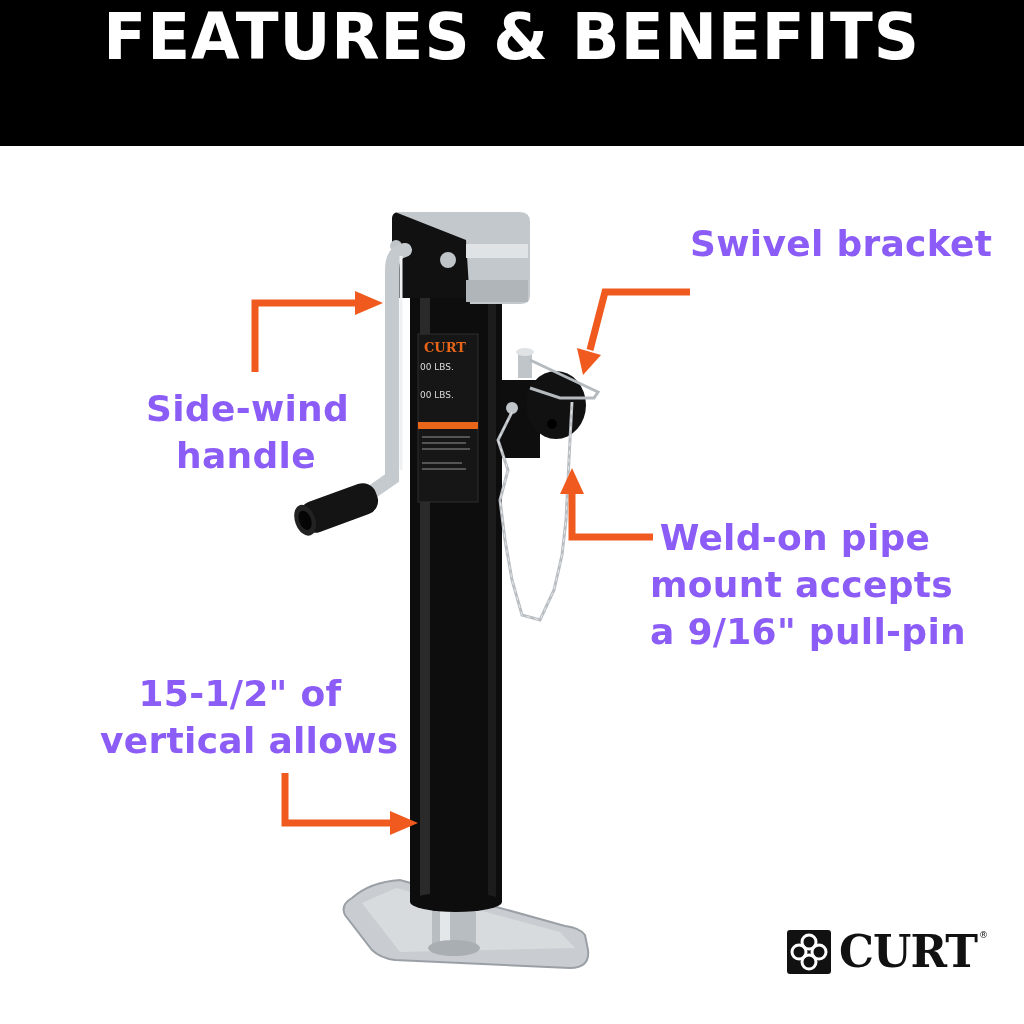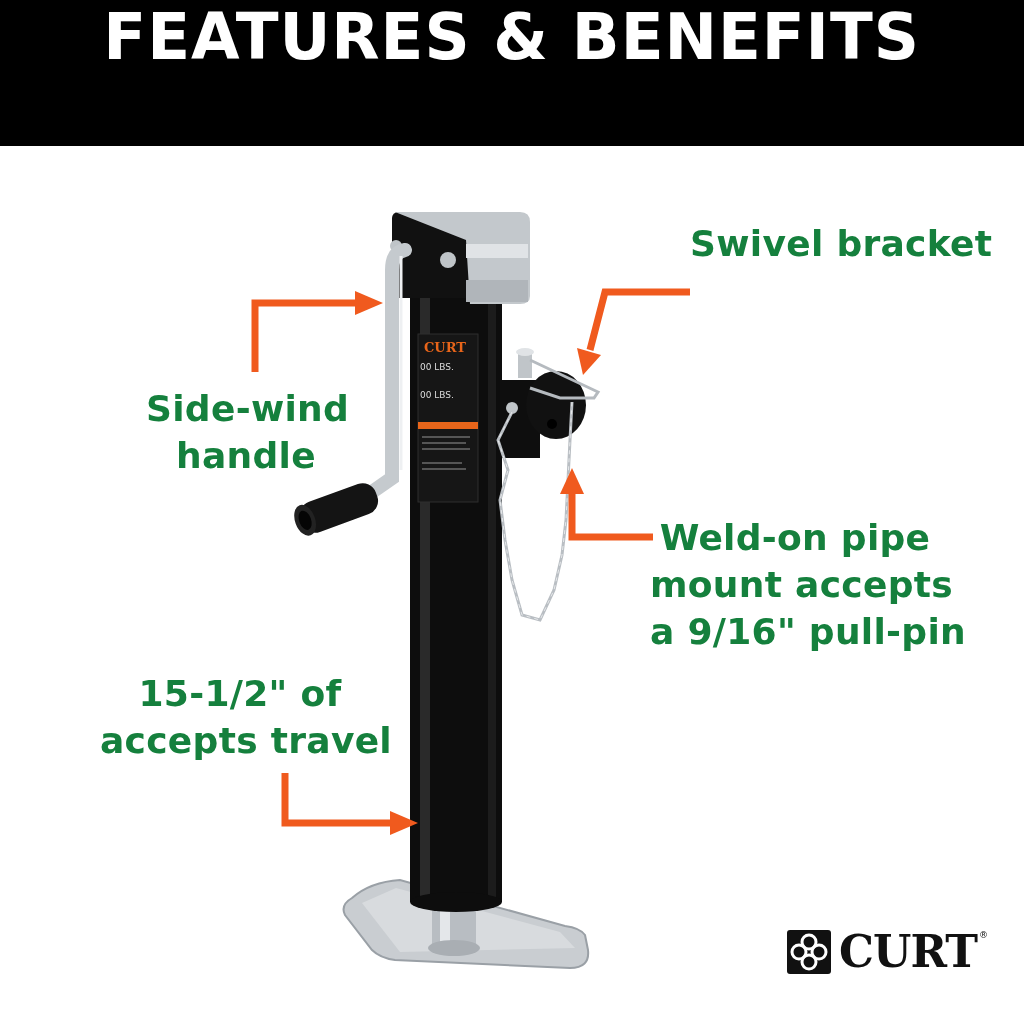--- a/index.html
+++ b/index.html
@@ -1,19 +1,19 @@
 <!DOCTYPE html>
 <html><head>
 <meta charset="utf-8">
 <style>
   html,body{margin:0;padding:0;background:#fff;}
   body{width:1024px;height:1024px;position:relative;overflow:hidden;font-family:"DejaVu Sans",sans-serif;}
   .banner{position:absolute;left:0;top:0;width:1024px;height:146px;background:#000;display:flex;justify-content:center;}
   .banner h1{margin:0;color:#fff;font-family:"DejaVu Sans",sans-serif;font-weight:bold;font-size:64px;letter-spacing:1px;transform:scaleX(0.98);}
-  .label{position:absolute;color:#15803d;font-family:"DejaVu Sans",sans-serif;font-weight:bold;font-size:36px;line-height:47px;text-align:center;white-space:nowrap;letter-spacing:0.3px;}
+  .label{position:absolute;color:#8b5cf6;font-family:"DejaVu Sans",sans-serif;font-weight:bold;font-size:36px;line-height:47px;text-align:center;white-space:nowrap;letter-spacing:0.3px;}
   .label span{display:block;}
   svg.art{position:absolute;left:0;top:0;}
   .logo{position:absolute;left:787px;top:930px;display:flex;align-items:center;gap:8px;}
   .logo .mark{width:44px;height:44px;background:#111;border-radius:3px;position:relative;}
   .logo .word{font-family:"DejaVu Serif",serif;font-weight:bold;font-size:44px;color:#111;letter-spacing:-1px;line-height:44px;}
   .logo .reg{font-size:9px;color:#111;align-self:flex-start;margin-left:-6px;}
 </style>
 </head>
 <body>
 
@@ -113,21 +113,21 @@
 <div class="label" style="left:690px;top:220px;width:290px;">
   <span>Swivel bracket</span>
 </div>
 <div class="label" style="left:650px;top:514px;width:290px;">
   <span>Weld-on pipe</span>
   <span>mount accepts</span>
   <span>a 9/16" pull-pin</span>
 </div>
 <div class="label" style="left:100px;top:670px;width:280px;">
   <span>15-1/2" of</span>
-  <span>accepts travel</span>
+  <span>vertical allows</span>
 </div>
 
 <div class="logo">
   <div class="mark">
     <svg width="44" height="44" viewBox="0 0 44 44">
       <circle cx="22" cy="12" r="7" fill="none" stroke="#fff" stroke-width="3"></circle>
       <circle cx="12" cy="22" r="7" fill="none" stroke="#fff" stroke-width="3"></circle>
       <circle cx="32" cy="22" r="7" fill="none" stroke="#fff" stroke-width="3"></circle>
       <circle cx="22" cy="32" r="7" fill="none" stroke="#fff" stroke-width="3"></circle>
     </svg>

